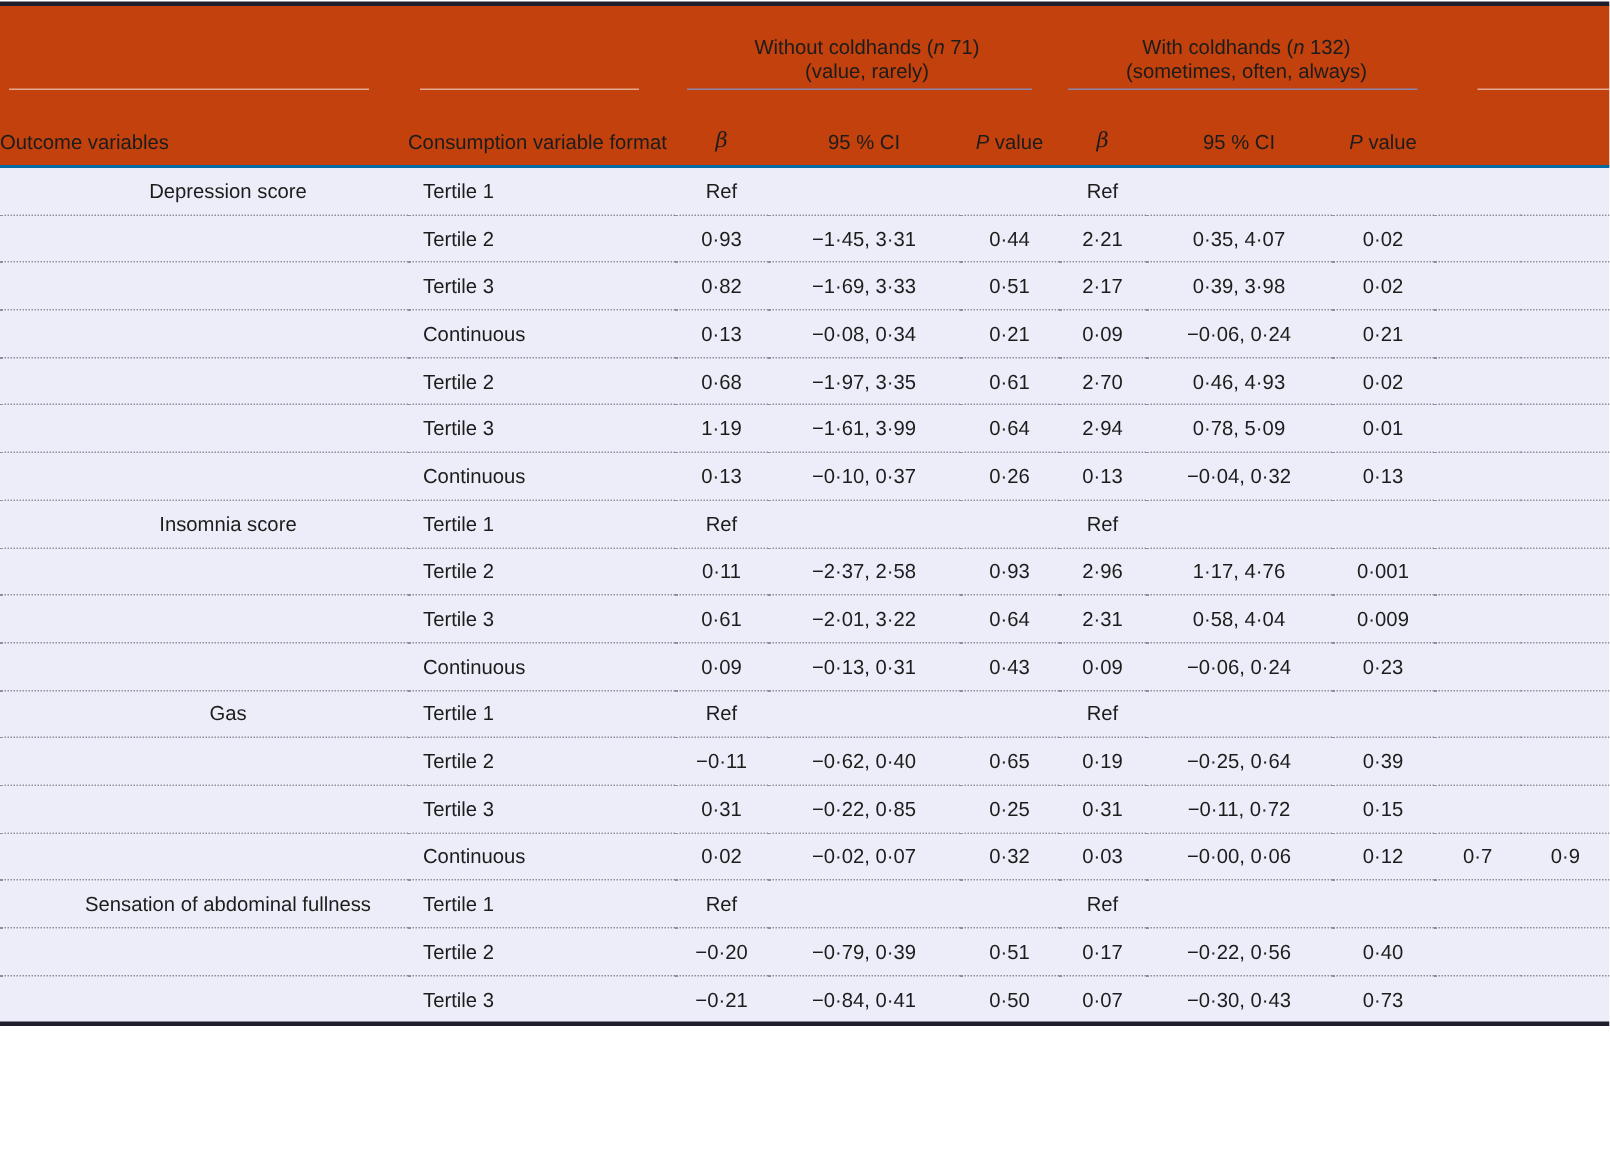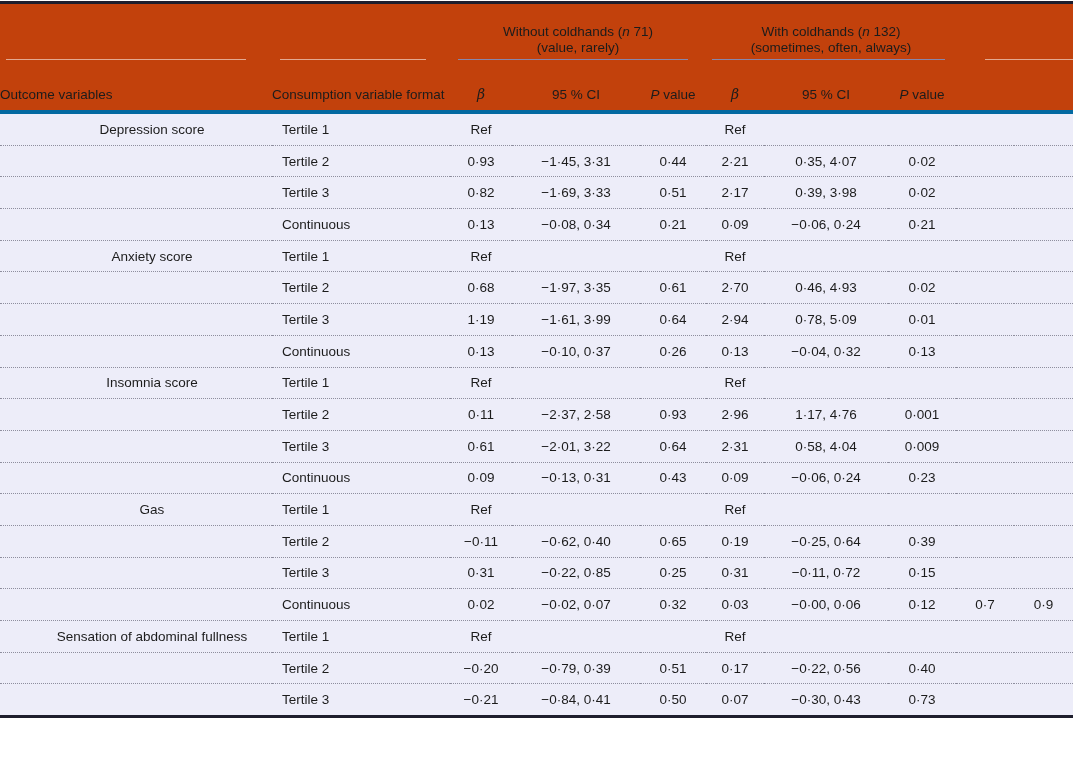--- a/index.html
+++ b/index.html
@@ -17,21 +17,21 @@
   
   thead th{background:#c2410c;font-weight:normal;}
   tr.grp-row th{vertical-align:bottom;height:52px;padding:4px 0 0;}
   .grp-title,.grp-sub{text-align:center;line-height:1.2;}
   .hline{height:0;border-bottom:1px solid rgba(255,255,255,.55);}
   .hl-1{margin:3px 26px 0 6px}
   .hl-2{margin:3px 24px 0 8px}
   .hl-x{margin:3px 0 0 29px}
   .hl-g1{margin:3px 18px 0 8px;border-bottom-color:#8886ab}
   .hl-g2{margin:3px 11px 0 6px;border-bottom-color:#8886ab}
-  tr.col-row th{vertical-align:bottom;height:40px;padding:2px 0 8px;border-bottom:4px solid #0369a1;}
+  tr.col-row th{vertical-align:bottom;height:40px;padding:2px 0 8px;border-bottom:2px solid #0369a1;}
   th.h-outcome{text-align:left;padding-left:16px}
   th.h-format{text-align:left;padding-left:10px;padding-right:16px}
   th.h-num{text-align:center}
   .beta{font-family:"DejaVu Serif","Liberation Serif",serif;font-style:italic;font-size:14px}
   .ital{font-style:italic}
   
   tbody td{
     height:30.7px;background:#ededf9;padding:0;
     border-bottom:1px dotted #8e8e9e;vertical-align:middle;
   }
@@ -135,32 +135,20 @@
         <td class="c-num">0·13</td>
         <td class="c-num">−0·08, 0·34</td>
         <td class="c-num">0·21</td>
         <td class="c-num">0·09</td>
         <td class="c-num">−0·06, 0·24</td>
         <td class="c-num">0·21</td>
         <td class="c-num"></td>
         <td class="c-num"></td>
       </tr>
       <tr>
-        <td class="c-outcome">Anxiety score</td>
-        <td class="c-format">Tertile 1</td>
-        <td class="c-num">Ref</td>
-        <td class="c-num"></td>
-        <td class="c-num"></td>
-        <td class="c-num">Ref</td>
-        <td class="c-num"></td>
-        <td class="c-num"></td>
-        <td class="c-num"></td>
-        <td class="c-num"></td>
-      </tr>
-      <tr>
         <td class="c-outcome"></td>
         <td class="c-format">Tertile 2</td>
         <td class="c-num">0·68</td>
         <td class="c-num">−1·97, 3·35</td>
         <td class="c-num">0·61</td>
         <td class="c-num">2·70</td>
         <td class="c-num">0·46, 4·93</td>
         <td class="c-num">0·02</td>
         <td class="c-num"></td>
         <td class="c-num"></td>

